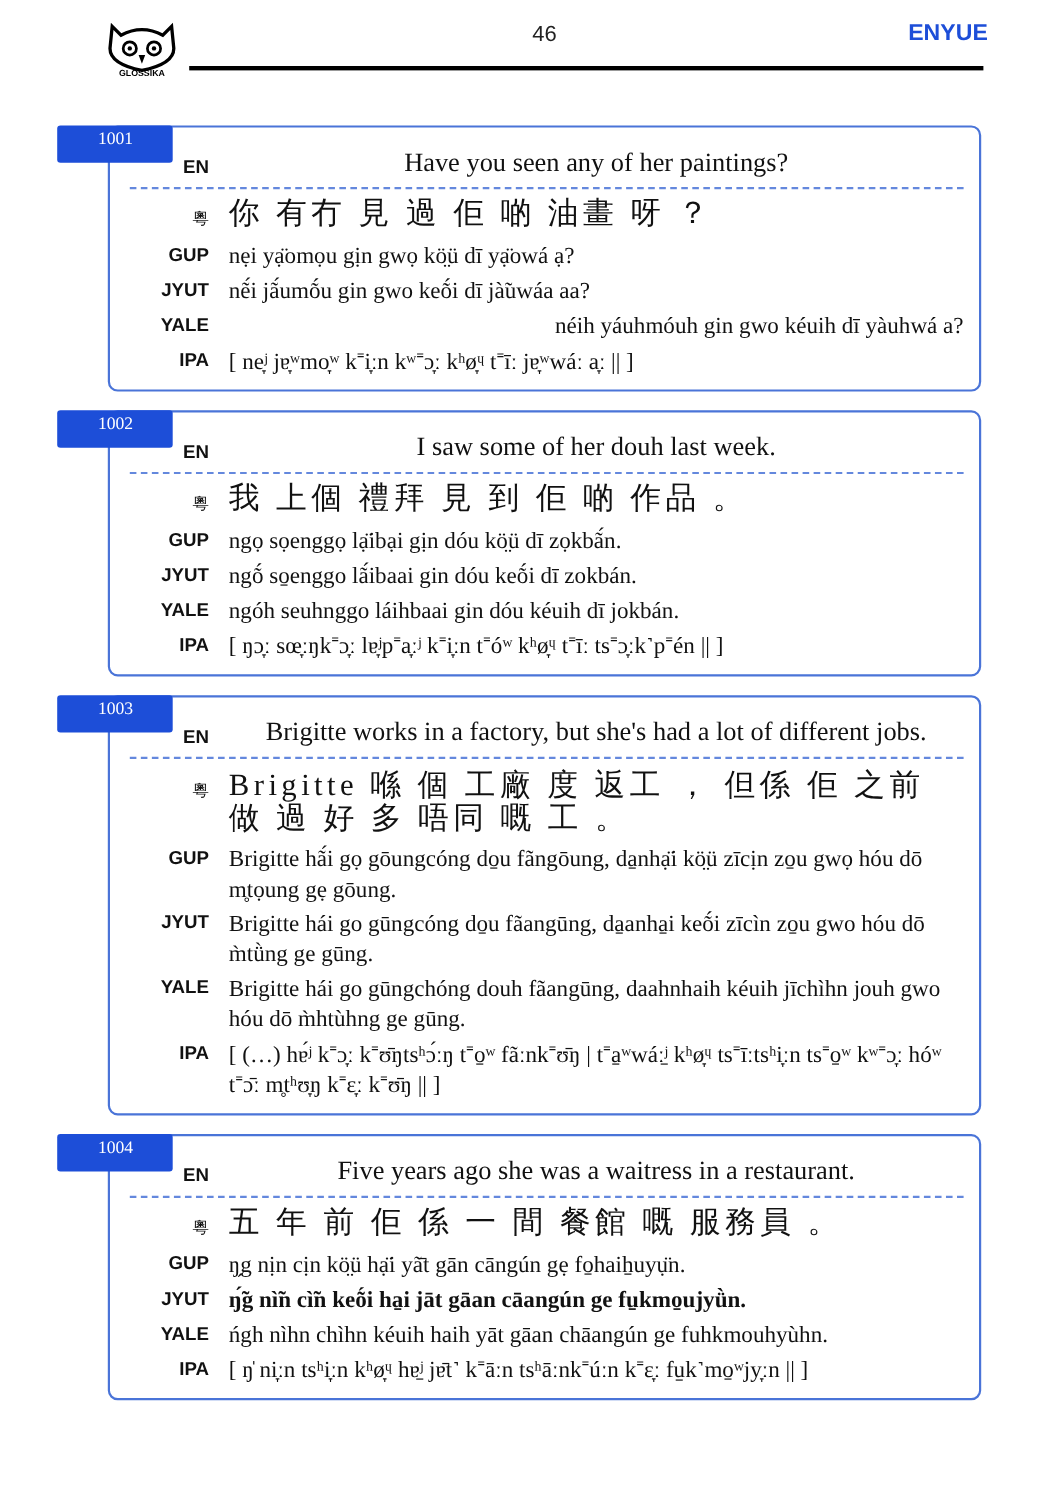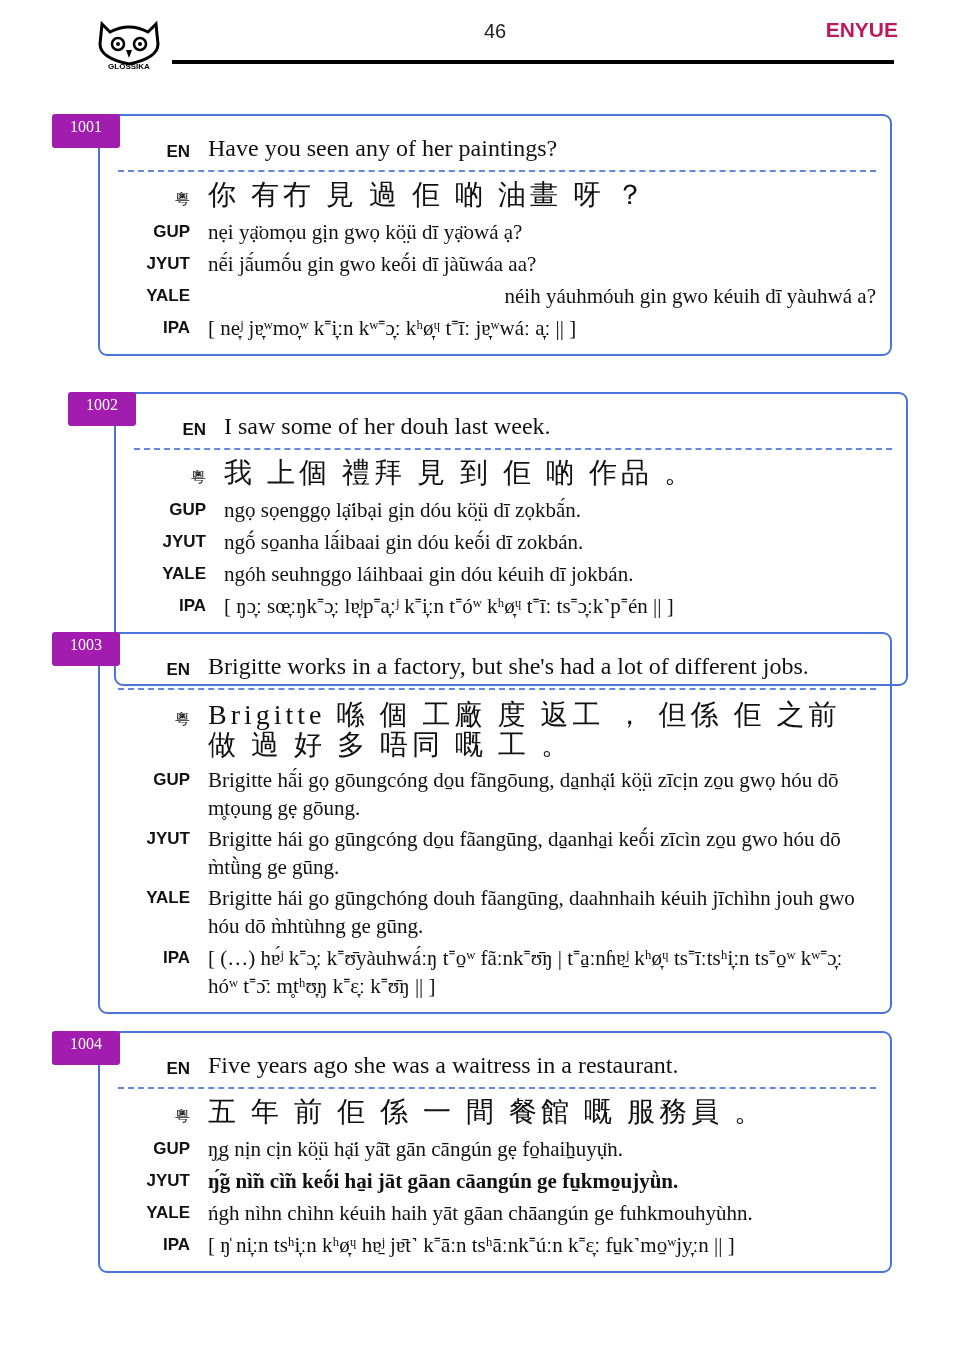--- a/index.html
+++ b/index.html
@@ -1,30 +1,30 @@
 <!DOCTYPE html>
 <html><head>
 <meta charset="utf-8">
 <style>
   html, body { margin:0; padding:0; background:#ffffff; }
   body { width:960px; height:1360px; position:relative; overflow:hidden; font-family:"Liberation Serif", serif; color:#111; }
 
   .header { position:absolute; left:0; top:0; width:960px; height:80px; }
   .logo { position:absolute; left:96px; top:18px; width:66px; height:52px; }
   .page-num { position:absolute; left:470px; top:20px; width:50px; text-align:center; font-family:"Liberation Sans", sans-serif; font-size:20px; color:#222; }
-  .book-code { position:absolute; right:62px; top:18px; font-family:"Liberation Sans", sans-serif; font-weight:bold; font-size:21px; color:#be185d; }
+  .book-code { position:absolute; right:62px; top:18px; font-family:"Liberation Sans", sans-serif; font-weight:bold; font-size:21px; color:#1d4ed8; }
   .header-rule { position:absolute; left:172px; top:60px; width:722px; height:4px; background:#000; }
 
   .entry { position:absolute; left:98px; width:794px; border:2px solid #4a74d8; border-radius:9px; box-sizing:border-box; }
-  .num-tab { position:absolute; left:-48px; top:-2px; width:68px; height:34px; background:#a21caf; border-radius:3px; color:#fff; font-family:"Liberation Serif", serif; font-size:16px; text-align:center; line-height:26px; }
+  .num-tab { position:absolute; left:-48px; top:-2px; width:68px; height:34px; background:#1d4ed8; border-radius:3px; color:#fff; font-family:"Liberation Serif", serif; font-size:16px; text-align:left; line-height:26px;padding-left:37px; }
   .dash { position:absolute; left:18px; right:14px; top:54px; border-top:2px dashed #4a74d8; opacity:0.85; }
   .row { position:absolute; left:0; width:100%; }
   .lbl { position:absolute; left:0; width:90px; text-align:right; font-family:"Liberation Sans", sans-serif; font-weight:bold; font-size:17px; color:#111; }
   .txt { position:absolute; left:108px; right:14px; font-family:"Liberation Serif", serif; font-size:21px; line-height:28px; color:#111; }
-  .txt.en { font-size:24px; }
+  .txt.en { font-size:24px;text-align:center; }
   .txt.zh { font-size:28px; letter-spacing:4px; line-height:30px; }
   .lbl.zh { font-family:"DejaVu Sans", sans-serif; font-weight:normal; font-size:15px; }
 </style>
 </head>
 <body>
 
 <div class="header">
   <svg class="logo" viewBox="0 0 66 52">
     <path d="M6 6 L14 14 Q33 4 52 14 L60 6 L62 26 Q62 40 33 46 Q4 40 4 26 Z" fill="none" stroke="#000" stroke-width="3"></path>
     <circle cx="22" cy="26" r="6" fill="none" stroke="#000" stroke-width="2.5"></circle>
@@ -61,38 +61,38 @@
   <div class="row" style="top:166px;">
     <span class="lbl" style="top:4px;">YALE</span>
     <span class="txt" style="top:0;text-align:right;">néih yáuhmóuh gin gwo kéuih dī yàuhwá a?</span>
   </div>
   <div class="row" style="top:198px;">
     <span class="lbl" style="top:4px;">IPA</span>
     <span class="txt" style="top:0;">[ ne̞ʲ jɐ̞ʷmo̞ʷ k⁼i̞ːn kʷ⁼ɔ̞ː kʰø̞ᶣ t⁼īː jɐ̞ʷwáː a̞ː || ]</span>
   </div>
 </div>
 
-<div class="entry" style="top:392px;height:294px;margin-left:16px;">
+<div class="entry" style="top:373px;height:242px;">
   <div class="num-tab">1002</div>
   <div class="row" style="top:18px;">
     <span class="lbl" style="top:8px;">EN</span>
     <span class="txt en" style="top:0;">I saw some of her douh last week.</span>
   </div>
   <div class="dash"></div>
   <div class="row" style="top:64px;">
     <span class="lbl zh" style="top:10px;">粵</span>
     <span class="txt zh" style="top:0;">我 上個 禮拜 見 到 佢 啲 作品 。</span>
   </div>
   <div class="row" style="top:102px;">
     <span class="lbl" style="top:4px;">GUP</span>
     <span class="txt" style="top:0;">ngọ sọenggọ lạ̈ibại gịn dóu kö̤ü dī zọkbã́n.</span>
   </div>
   <div class="row" style="top:134px;">
     <span class="lbl" style="top:4px;">JYUT</span>
-    <span class="txt" style="top:0;">ngṍ so̱anha lã́ibaai gin dóu keṍi dī zokbán.</span>
+    <span class="txt" style="top:0;">ngṍ so̱enggo lã́ibaai gin dóu keṍi dī zokbán.</span>
   </div>
   <div class="row" style="top:166px;">
     <span class="lbl" style="top:4px;">YALE</span>
     <span class="txt" style="top:0;">ngóh seuhnggo láihbaai gin dóu kéuih dī jokbán.</span>
   </div>
   <div class="row" style="top:198px;">
     <span class="lbl" style="top:4px;">IPA</span>
     <span class="txt" style="top:0;">[ ŋɔ̞ː sœ̞ːŋk⁼ɔ̞ː lɐ̞ʲp⁼a̞ːʲ k⁼i̞ːn t⁼óʷ kʰø̞ᶣ t⁼īː ts⁼ɔ̞ːk˺p⁼én || ]</span>
   </div>
 </div>
@@ -115,21 +115,21 @@
   <div class="row" style="top:191px;">
     <span class="lbl" style="top:4px;">JYUT</span>
     <span class="txt" style="top:0;">Brigitte hái go gūngcóng do̱u fãangūng, da̱anha̱i keṍi zīcìn zo̱u gwo hóu dō m̀tǜng ge gūng.</span>
   </div>
   <div class="row" style="top:250px;">
     <span class="lbl" style="top:4px;">YALE</span>
     <span class="txt" style="top:0;">Brigitte hái go gūngchóng douh fãangūng, daahnhaih kéuih jīchìhn jouh gwo hóu dō m̀htùhng ge gūng.</span>
   </div>
   <div class="row" style="top:310px;">
     <span class="lbl" style="top:4px;">IPA</span>
-    <span class="txt" style="top:0;">[ (…) hɐ́ʲ k⁼ɔ̞ː k⁼ʊ̄yàuhwá́ːŋ t⁼o̱ʷ fãːnk⁼ʊ̄ŋ | t⁼a̱ːnɦɐ̱ʲ kʰø̞ᶣ ts⁼īːtsʰi̞ːn ts⁼o̱ʷ kʷ⁼ɔ̞ː hóʷ t⁼ɔ̄ː m̥tʰʊ̞ŋ k⁼ɛ̞ː k⁼ʊ̄ŋ || ]</span>
+    <span class="txt" style="top:0;">[ (…) hɐ́ʲ k⁼ɔ̞ː k⁼ʊ̄ŋtsʰɔ́ːŋ t⁼o̱ʷ fãːnk⁼ʊ̄ŋ | t⁼a̱ʷwáː̱ʲ kʰø̞ᶣ ts⁼īːtsʰi̞ːn ts⁼o̱ʷ kʷ⁼ɔ̞ː hóʷ t⁼ɔ̄ː m̥tʰʊ̞ŋ k⁼ɛ̞ː k⁼ʊ̄ŋ || ]</span>
   </div>
 </div>
 
 <div class="entry" style="top:1031px;height:242px;">
   <div class="num-tab">1004</div>
   <div class="row" style="top:18px;">
     <span class="lbl" style="top:8px;">EN</span>
     <span class="txt en" style="top:0;">Five years ago she was a waitress in a restaurant.</span>
   </div>
   <div class="dash"></div>

